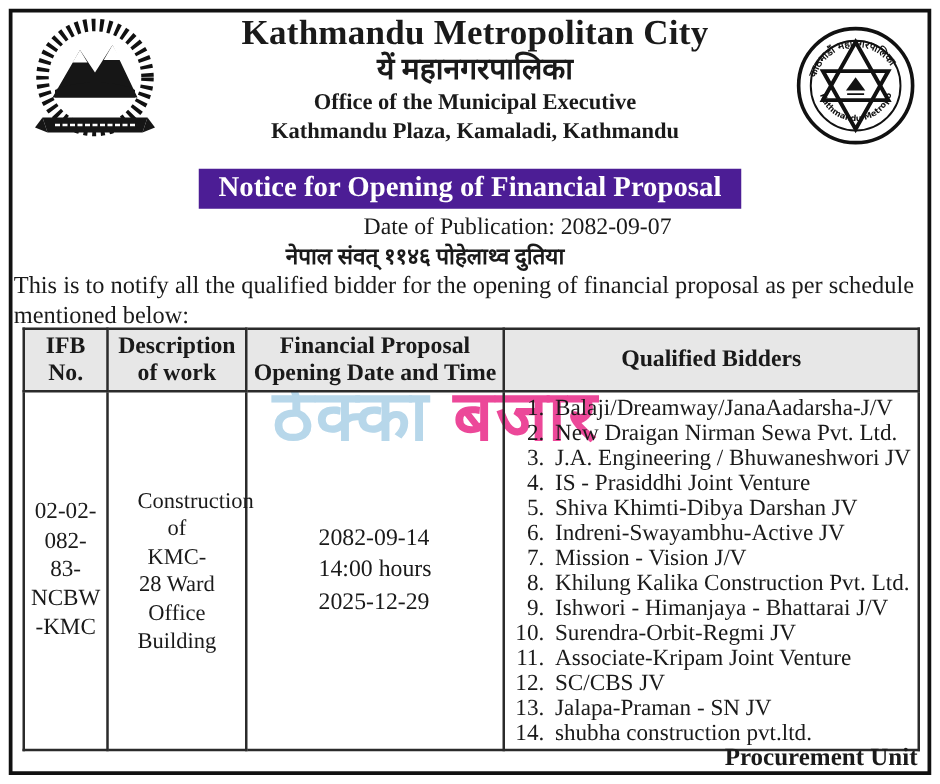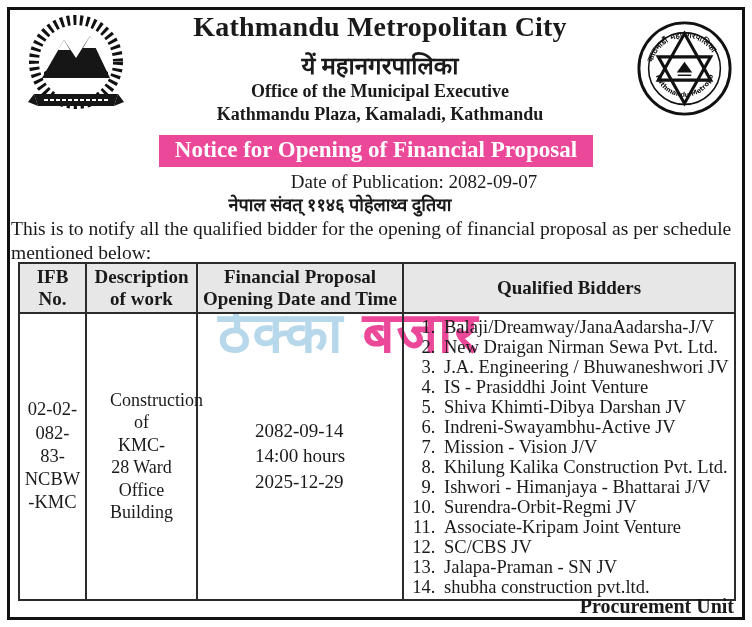--- a/index.html
+++ b/index.html
@@ -23,27 +23,27 @@
   }
 
   
   .emblem-left { position: absolute; left: 24px; top: 12px; width: 104px; height: 110px; }
   .seal-right  { position: absolute; left: 636px; top: 20px; width: 97px; height: 97px; }
   .header-text {
     position: absolute; left: 128px; top: 12px; width: 504px;
     text-align: center; z-index: 2;
   }
   .org-title { font-size: 28px; font-weight: bold; letter-spacing: 0.2px; line-height: 1.1; }
-  .org-title-nepali { font-size: 24px; font-weight: bold; line-height: 1.15; margin-top: 10px; }
+  .org-title-nepali { font-size: 24px; font-weight: bold; line-height: 1.15; margin-top: 0; }
   .office-line { font-size: 18px; line-height: 1.2; margin-top: 1px; font-weight: bold; }
 
   .banner-wrap { position: absolute; left: 0; top: 135px; width: 752px; text-align: center; z-index: 2; }
   .banner {
     display: inline-block;
-    background: #ec4899;
+    background: #4c1d95;
     color: #ffffff;
     font-size: 23px;
     font-weight: bold;
     padding: 2px 16px 4px 16px;
   }
   .pub-date { position: absolute; left: 0; top: 171px; width: 752px; text-align: center; font-size: 19px; z-index: 2; margin-left: 38px; }
   .nepali-date { position: absolute; left: 0; top: 192px; width: 680px; text-align: center; font-size: 18px; font-weight: bold; z-index: 2; }
 
   .intro {
     position: absolute; left: 11px; top: 217px; width: 732px;

